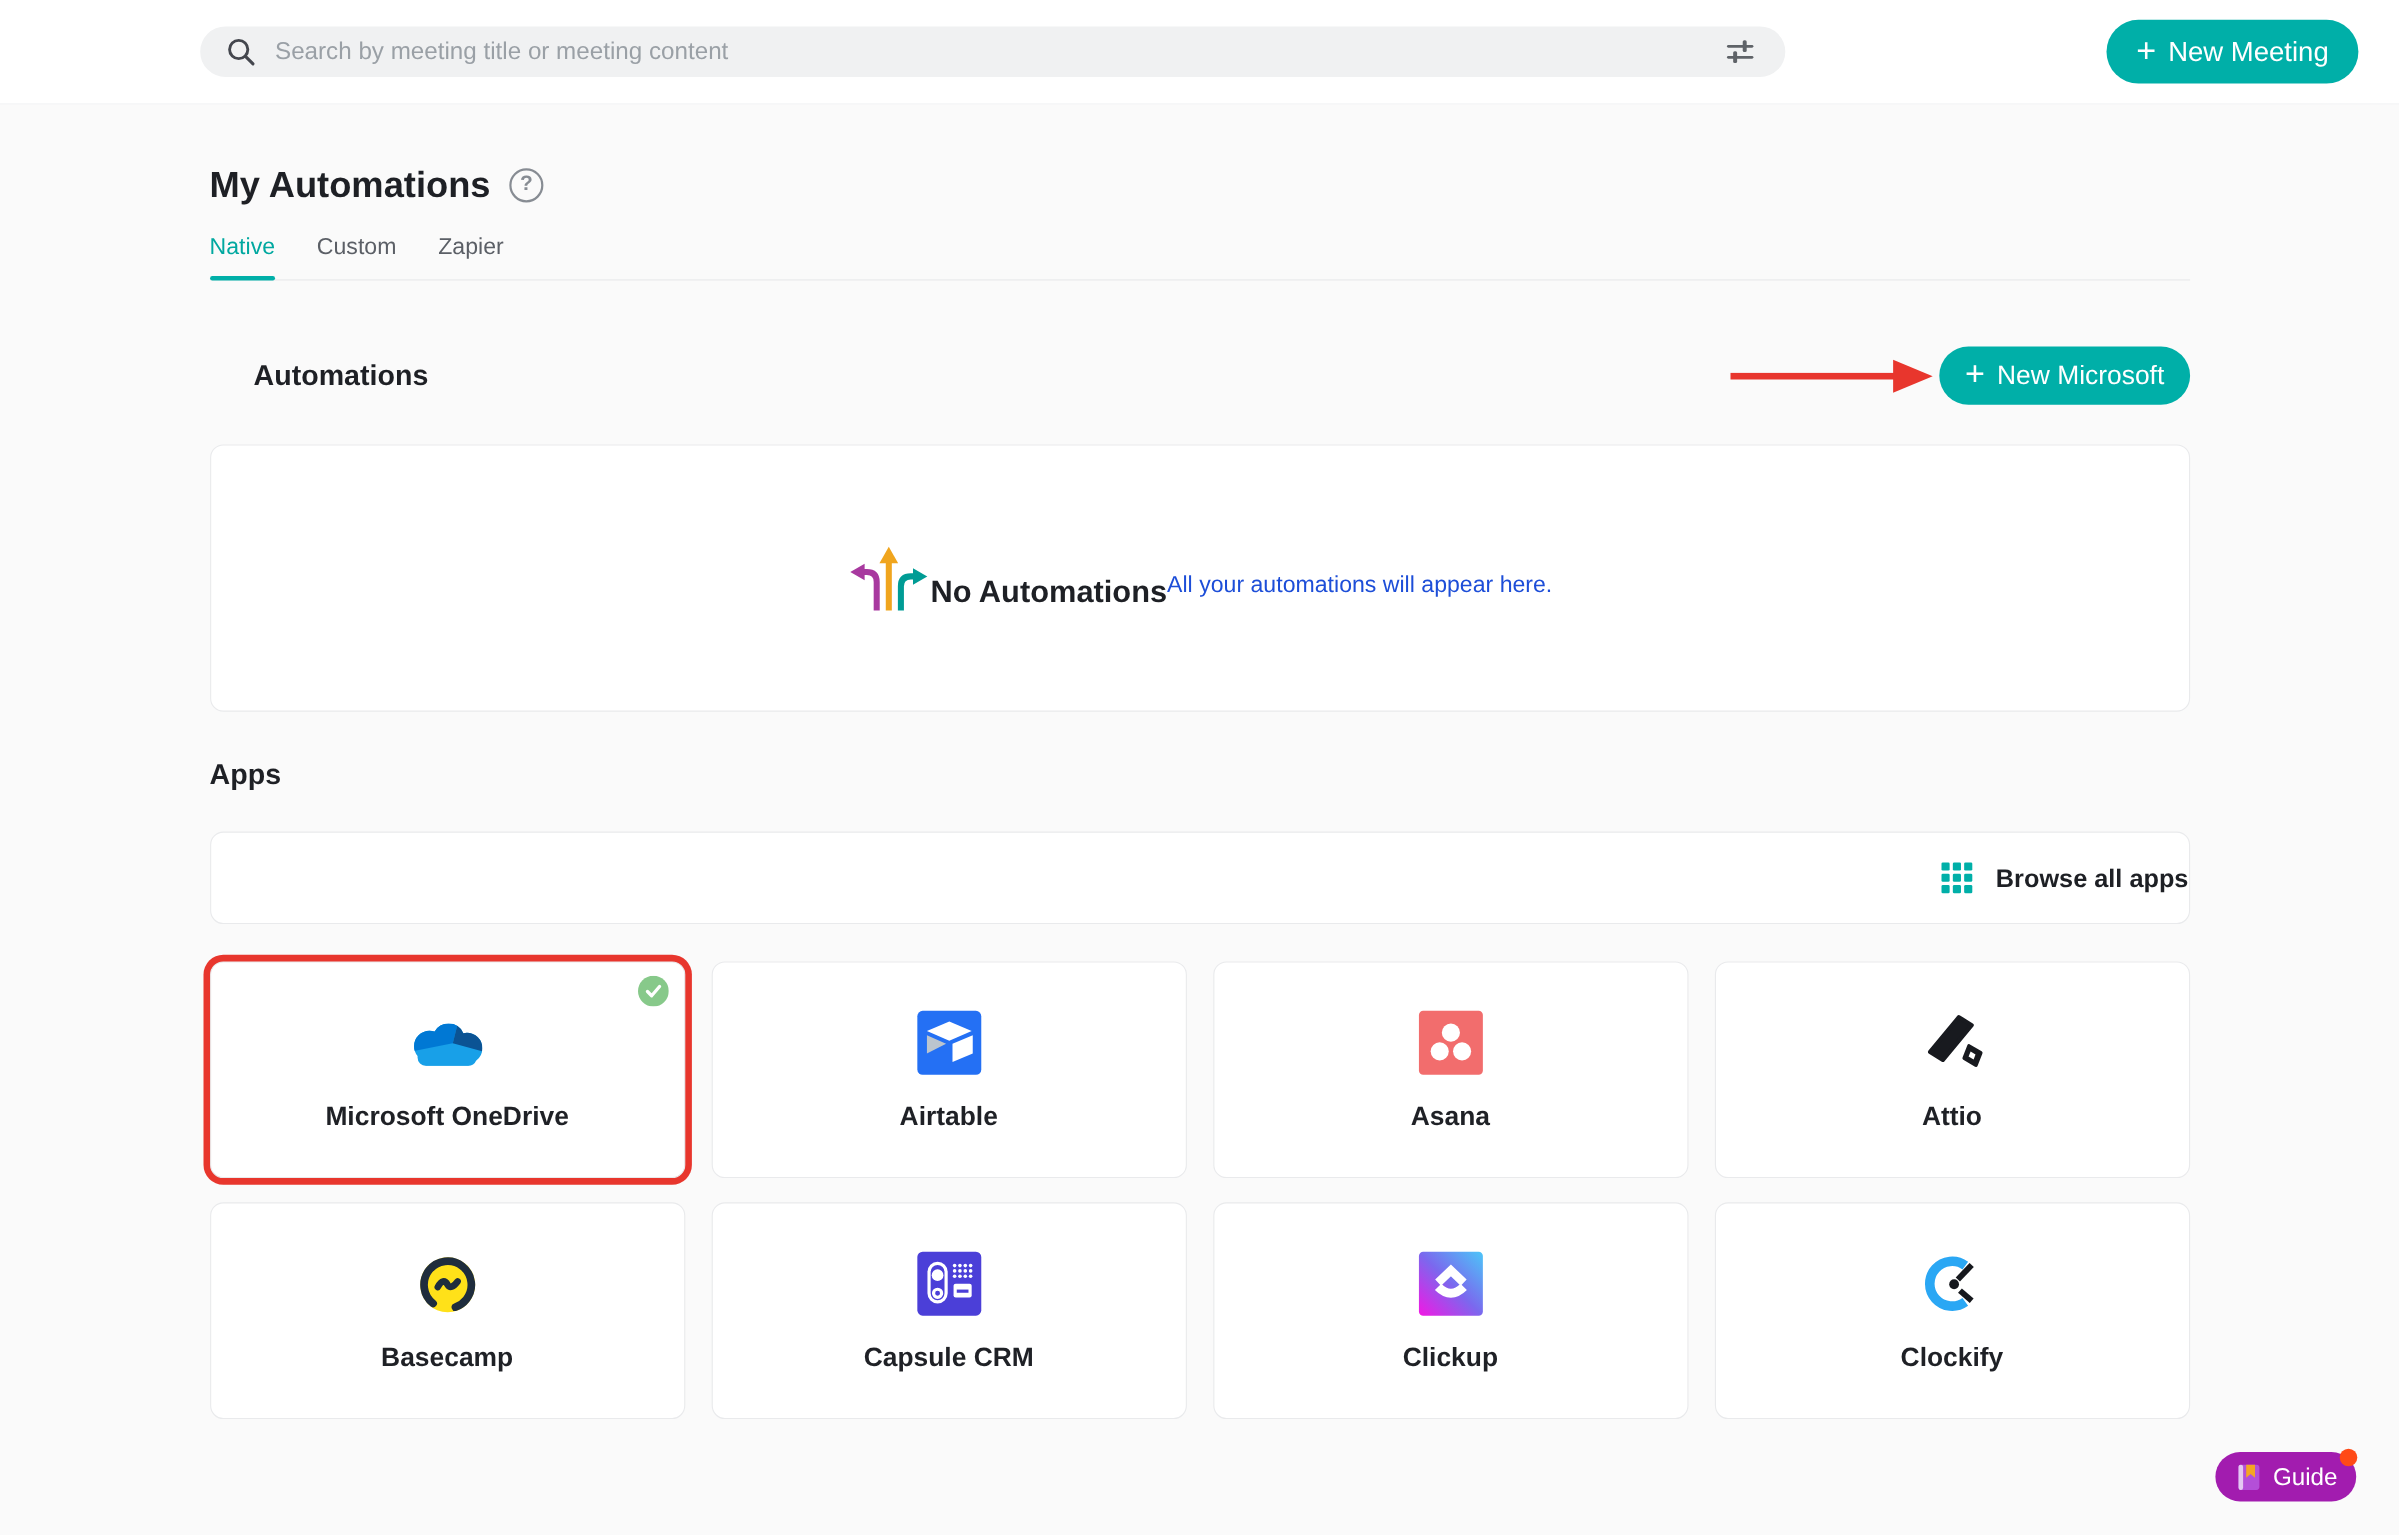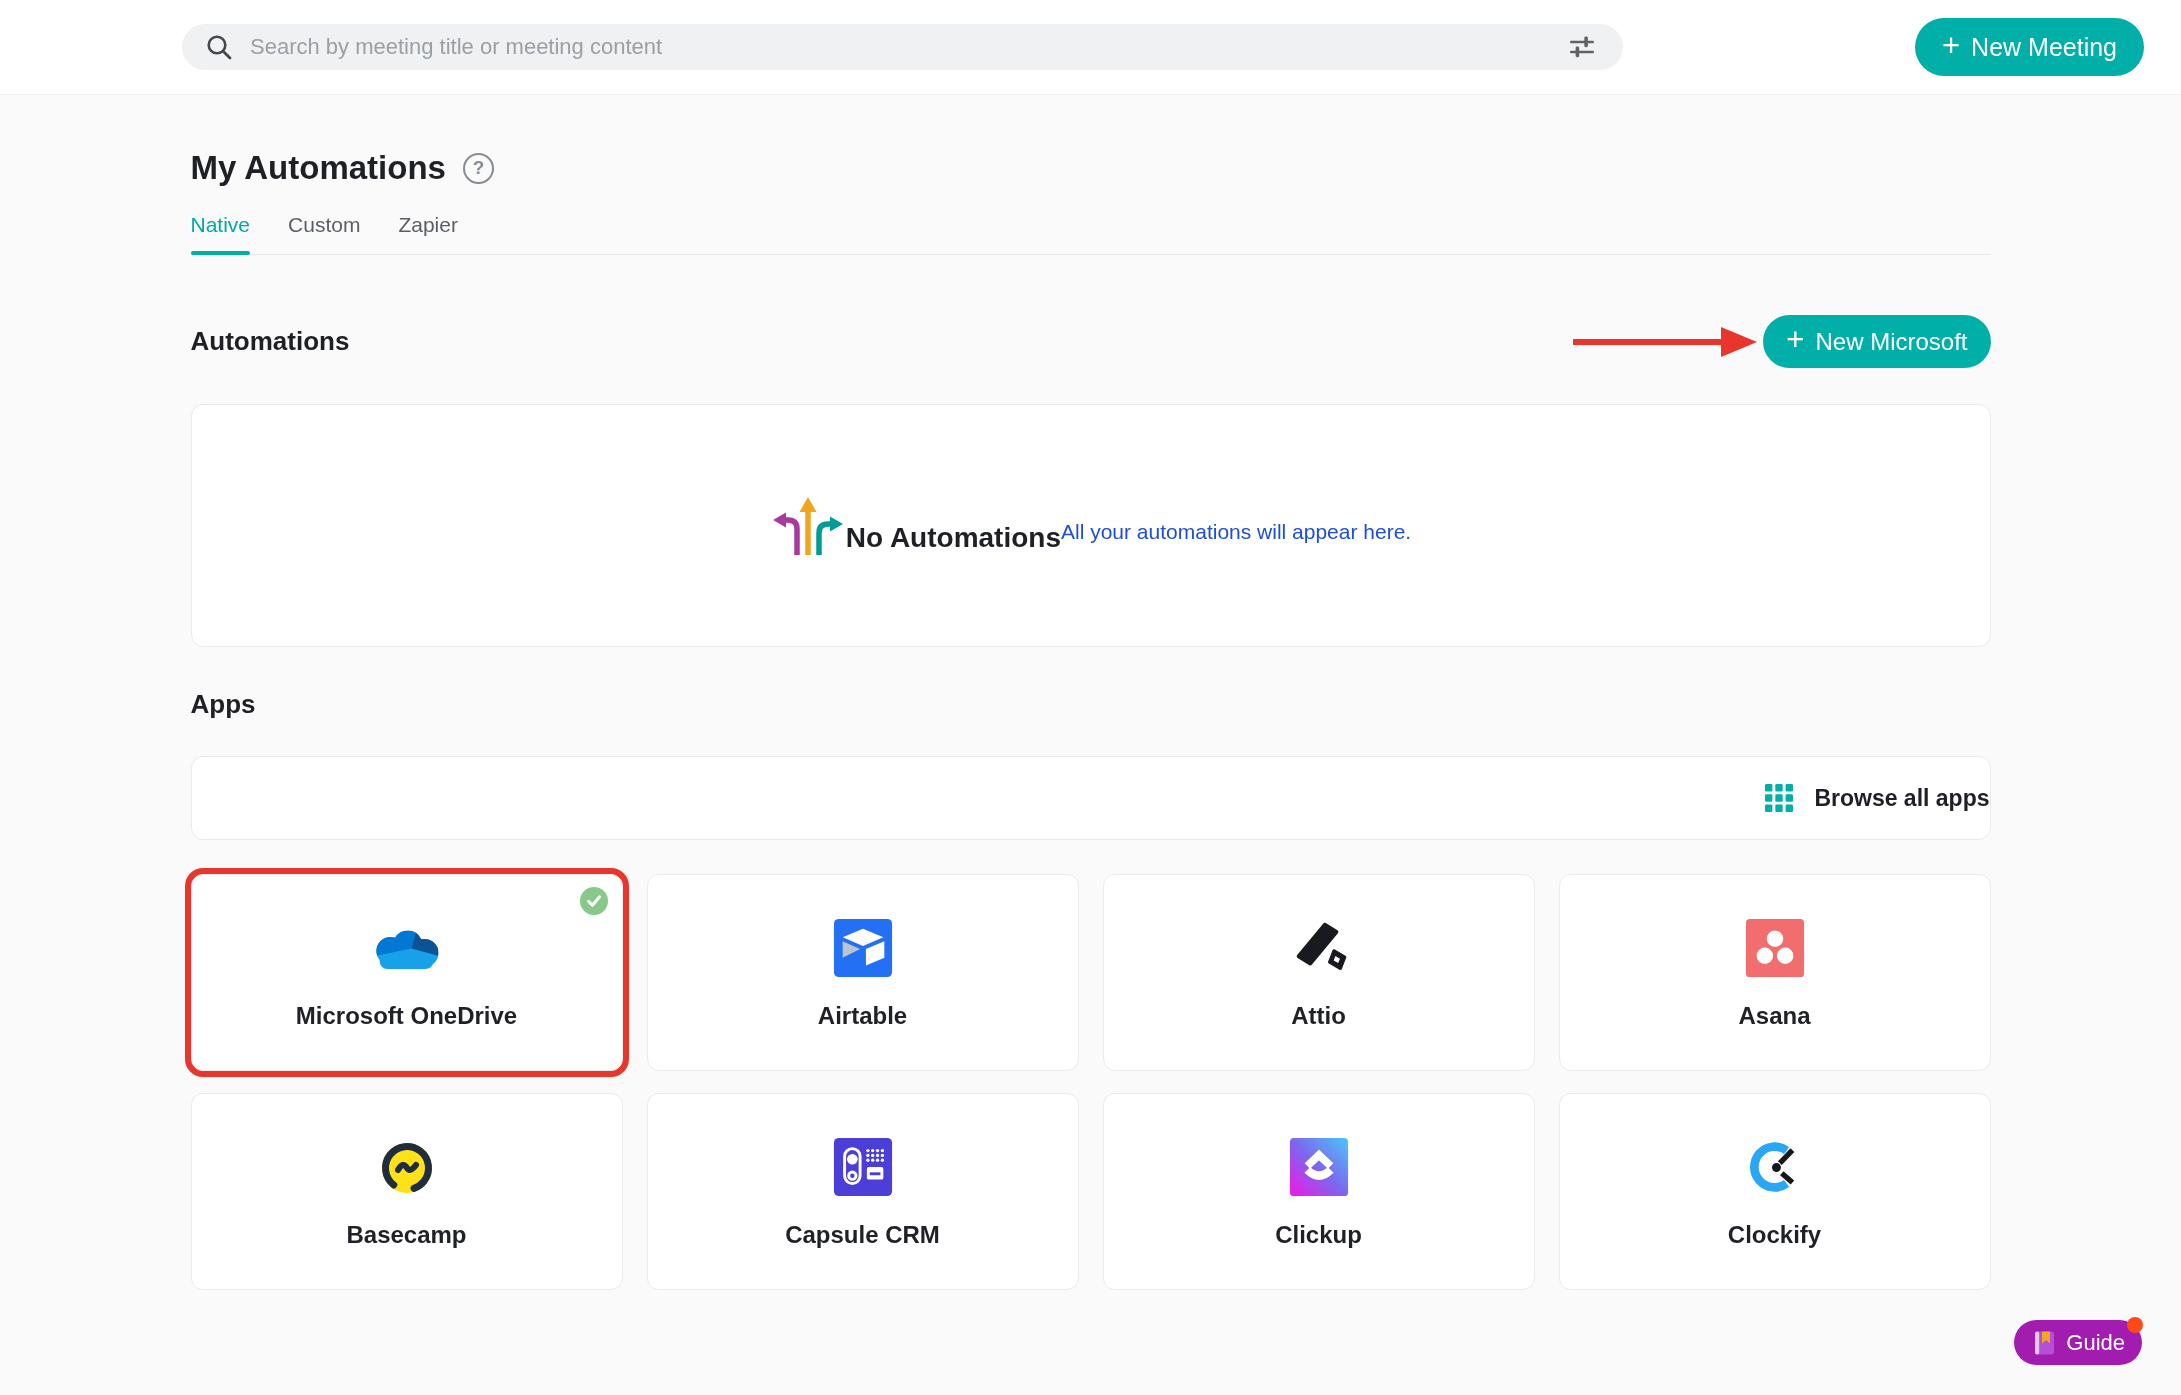--- a/index.html
+++ b/index.html
@@ -54,21 +54,21 @@
   .tab {
     font-size:21px; color:#5b5f66; padding-bottom:17px;
     position:relative; cursor:pointer;
   }
   .tab.active { color:#00a8a0; }
   .tab.active::after {
     content:""; position:absolute; left:0; right:0; bottom:-1px;
     height:4px; background:#00afa8; border-radius:2px;
   }
   .section-head {
-    margin-top:60px; display:flex; align-items:center; justify-content:space-between;
+    margin-top:60px; display:flex; align-items:center; justify-content:space-between;margin-left:40px;
   }
   .section-title { font-size:26px; font-weight:700; margin:0; color:#1e2025; }
   .annot-group { display:flex; align-items:center; }
   .annot-arrow { margin-right:4px; display:block; }
   .panel { background:#ffffff; border:1px solid #e9eaec; border-radius:12px; }
   .empty-card {
     margin-top:36px; height:243px;
     display:flex; flex-direction:row; align-items:center; justify-content:center;
   }
   .empty-title { font-size:28px; font-weight:700; margin:24px 0 0 0; color:#1e2025; }
@@ -228,39 +228,39 @@
           <polygon points="32,12 53,21 32,30 11,21" fill="#ffffff"></polygon>
           <polygon points="35,33 54,25 54,42 35,50" fill="#ffffff"></polygon>
           <polygon points="11,25 29,33 11,42" fill="#bcc5ce"></polygon>
         </svg>
       </span>
       <span class="app-label">Airtable</span>
     </div>
 
     <div class="panel app-card">
       <span class="app-logo">
+        <svg width="62" height="62" viewBox="0 0 64 64">
+          <rect x="2" y="2" width="60" height="60" rx="4" fill="#f26d6d"></rect>
+          <circle cx="32" cy="22.5" r="8.5" fill="#ffffff"></circle>
+          <circle cx="21.5" cy="40" r="8.5" fill="#ffffff"></circle>
+          <circle cx="42.5" cy="40" r="8.5" fill="#ffffff"></circle>
+        </svg>
+      </span>
+      <span class="app-label">Asana</span>
+    </div>
+
+    <div class="panel app-card">
+      <span class="app-logo">
         <svg width="62" height="56" viewBox="0 0 64 56">
           <path d="M38 4 L50 11.5 L23 44 L11 36.5 Z" fill="#181a1f" stroke="#181a1f" stroke-width="4" stroke-linejoin="round"></path>
           <path d="M47.5 31 L58.5 37.5 L54 49 L43 42.5 Z" fill="#181a1f" stroke="#181a1f" stroke-width="3.4" stroke-linejoin="round"></path>
           <path d="M49 36.2 L53.6 39 L51.8 43.6 L47.1 40.8 Z" fill="#ffffff"></path>
         </svg>
       </span>
       <span class="app-label">Attio</span>
-    </div>
-
-    <div class="panel app-card">
-      <span class="app-logo">
-        <svg width="62" height="62" viewBox="0 0 64 64">
-          <rect x="2" y="2" width="60" height="60" rx="4" fill="#f26d6d"></rect>
-          <circle cx="32" cy="22.5" r="8.5" fill="#ffffff"></circle>
-          <circle cx="21.5" cy="40" r="8.5" fill="#ffffff"></circle>
-          <circle cx="42.5" cy="40" r="8.5" fill="#ffffff"></circle>
-        </svg>
-      </span>
-      <span class="app-label">Asana</span>
     </div>
 
     <div class="panel app-card">
       <span class="app-logo">
         <svg width="64" height="64" viewBox="0 0 64 64">
           <circle cx="32" cy="33" r="25" fill="#ffe119"></circle>
           <circle cx="32" cy="33" r="21.5" fill="none" stroke="#1f2d3d" stroke-width="7" stroke-linecap="round" stroke-dasharray="113 26" transform="rotate(128 32 33)"></circle>
           <path d="M23 35 Q28 26 32 33 Q35 38 41 30" fill="none" stroke="#1f2d3d" stroke-width="6" stroke-linecap="round"></path>
         </svg>
       </span>

